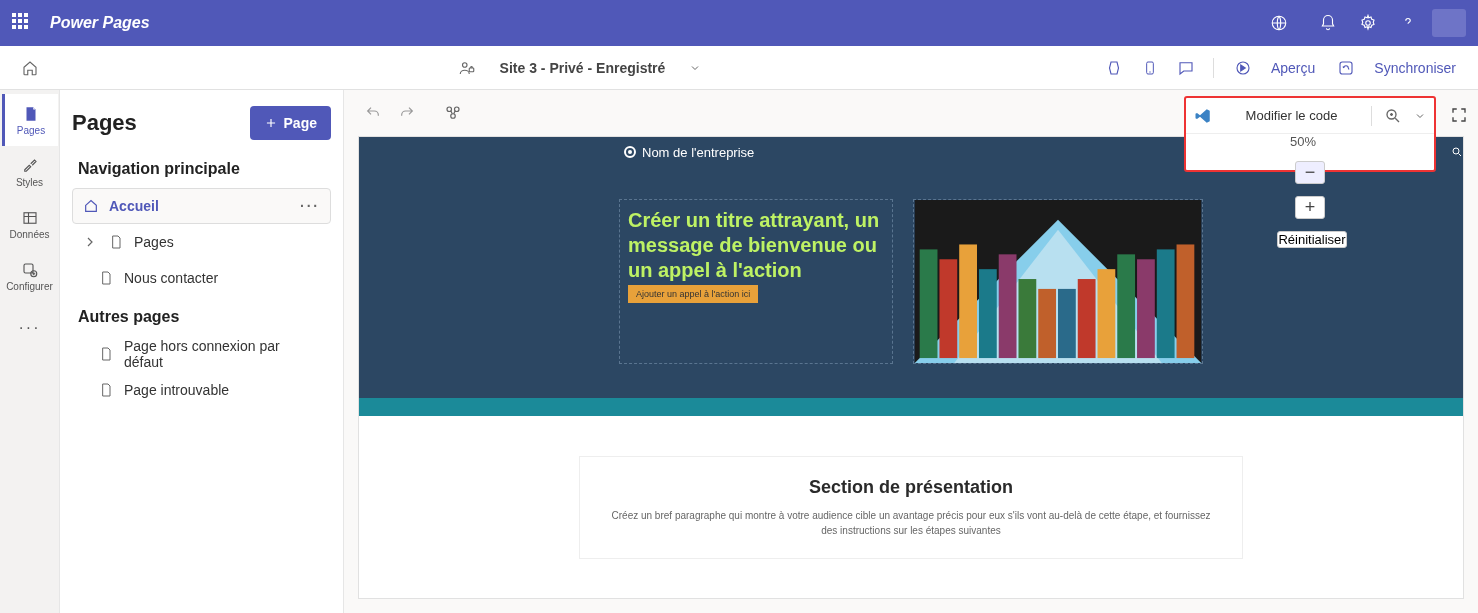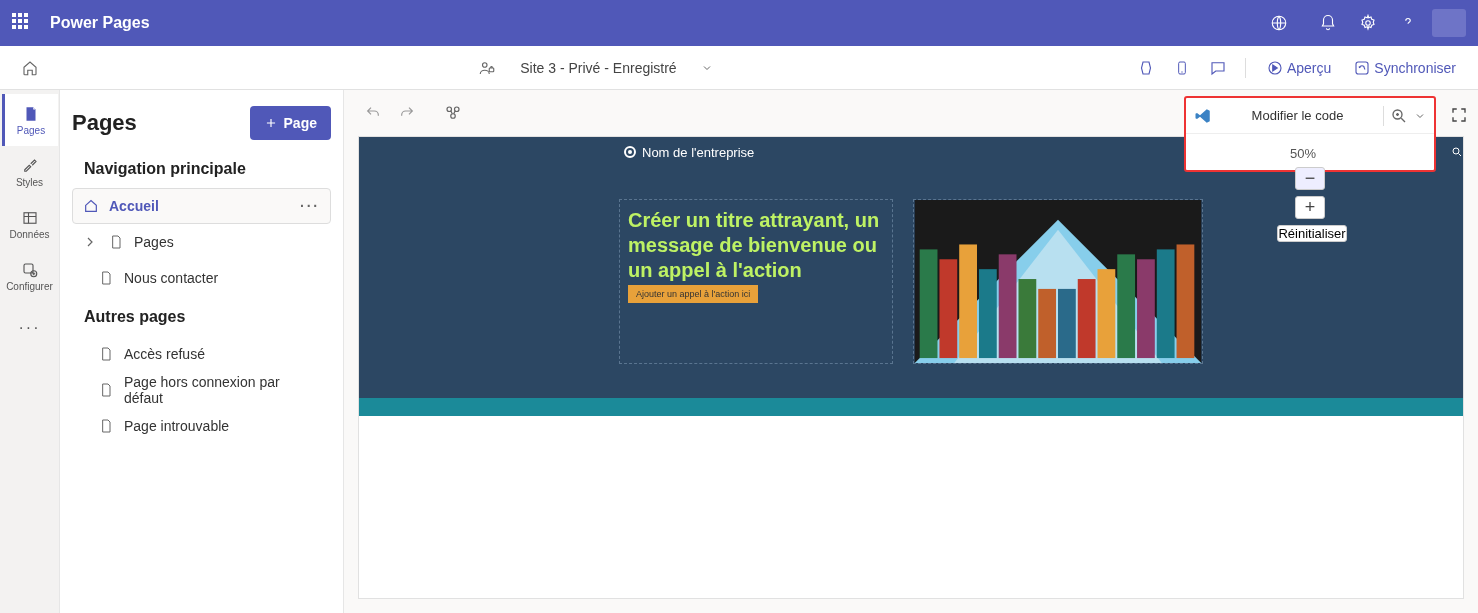--- a/index.html
+++ b/index.html
@@ -1,71 +1,71 @@
 <!DOCTYPE html>
 <html><head>
 <meta charset="utf-8">
 <style>
 * { margin:0; padding:0; box-sizing:border-box; font-family:"Segoe UI",Arial,sans-serif; }
 body { width:1478px; height:613px; background:#faf9f8; overflow:hidden; }
 
 
-.top-header { height:46px; background:#5058b8; display:flex; align-items:center; color:#fff; padding:0 12px; }
+.top-header { height:46px; background:#5058b8; display:flex; align-items:center; color:#fff; padding:0 12px;font-style:italic; }
 .waffle { width:20px; height:20px; display:grid; grid-template-columns:repeat(3,4px); grid-template-rows:repeat(3,4px); gap:2px; margin-right:18px; cursor:pointer;}
 .waffle span { background:#fff; }
 .brand { font-size:16px; font-weight:600; }
 .top-spacer { flex:1; }
 .env-block { display:flex; align-items:center; gap:10px; margin-right:20px; }
 .env-label { font-size:12px; }
 .env-bar { width:150px; height:10px; background:#6e74c7; border-radius:2px; margin-top:2px; }
 .hdr-icon { width:40px; height:46px; display:flex; align-items:center; justify-content:center; cursor:pointer; }
 .user-box { width:34px; height:28px; background:#6e74c7; border-radius:3px; margin-left:4px; }
 
 
 .sub-header { height:44px; background:#fff; border-bottom:1px solid #e1e1e1; display:flex; align-items:center; }
 .sub-left { width:60px; display:flex; justify-content:center; }
 .home-btn { width:30px; height:30px; border-radius:4px; display:flex; align-items:center; justify-content:center; cursor:pointer; }
-.site-center { flex:1; display:flex; justify-content:center; align-items:center; gap:24px; }
+.site-center { flex:1; display:flex; justify-content:center; align-items:center; gap:24px;font-weight:bold; }
 .site-title { font-size:14px; color:#444; }
 .sub-right { display:flex; align-items:center; gap:6px; padding-right:14px; }
 .sub-icon { width:30px; height:30px; display:flex; align-items:center; justify-content:center; cursor:pointer; color:#5058b8; border-radius:4px;}
-.sub-text-btn { display:flex; align-items:center; gap:3px; padding:4px 8px; cursor:pointer; color:#5058b8; font-size:14px; border-radius:4px;}
+.sub-text-btn { display:flex; align-items:center; gap:19px; padding:4px 8px; cursor:pointer; color:#5058b8; font-size:14px; border-radius:4px;}
 .vdiv { width:1px; height:20px; background:#ddd; margin:0 6px; }
 
 
 .main { display:flex; height:calc(100% - 90px); }
 
 
 .left-rail { width:60px; background:#f3f2f1; border-right:1px solid #e6e6e6; display:flex; flex-direction:column; align-items:center; padding-top:4px; }
 .rail-item { width:56px; height:52px; display:flex; flex-direction:column; align-items:center; justify-content:center; font-size:10px; color:#555; cursor:pointer; gap:2px; }
 .rail-item.active { background:#fff; border-left:3px solid #5058b8; color:#5058b8; }
 .rail-icon { width:18px; height:18px; }
 
 
 .pages-panel { width:284px; background:#fff; border-right:1px solid #e6e6e6; padding:16px 12px; overflow:hidden;}
 .panel-head { display:flex; align-items:center; justify-content:space-between; margin-bottom:20px; }
 .panel-title { font-size:22px; font-weight:600; color:#222; }
 .add-page-btn { background:#5058b8; color:#fff; border:none; border-radius:4px; height:34px; padding:0 14px; font-size:14px; display:flex; align-items:center; gap:6px; cursor:pointer; font-weight:600;}
-.section-title { font-size:16px; font-weight:600; color:#222; margin:12px 0 10px 12px; }
+.section-title { font-size:16px; font-weight:600; color:#222; margin:12px 0 10px 6px; }
 .nav-item { display:flex; align-items:center; height:36px; padding:0 10px; border-radius:4px; cursor:pointer; font-size:14px; color:#333; gap:10px; }
 .nav-item.selected { background:#faf9f8; border:1px solid #ddd; color:#5058b8; font-weight:600; justify-content:space-between;}
 .nav-item.selected .left-part{display:flex;align-items:center;gap:10px;}
 .nav-ico { width:16px; height:16px; flex-shrink:0; }
 .more-dots { letter-spacing:2px; color:#666; font-weight:700;}
 .indent { padding-left:26px; }
 
 
 .canvas-area { flex:1; position:relative; background:#faf9f8; display:flex; flex-direction:column; }
 .canvas-toolbar { height:46px; display:flex; align-items:center; padding:0 14px; gap:8px; }
 .tb-btn { width:30px; height:30px; display:flex; align-items:center; justify-content:center; border-radius:4px; cursor:pointer; color:#888;}
 .tb-group { display:flex; gap:4px; }
 
 
 .float-box { position:absolute; top:6px; right:42px; width:252px; border:2px solid #e33; border-radius:3px; background:#fff; z-index:20; }
-.float-row { height:36px; display:flex; align-items:center; padding:12px 8px; border-bottom:1px solid #eee; gap:6px;}
+.float-row { height:36px; display:flex; align-items:center; padding:0 8px; border-bottom:1px solid #eee; gap:12px;}
 .float-row:last-child{border-bottom:none;flex-direction:column;}
 .code-label { font-size:13px; color:#333; flex:1; text-align:center; }
 .zoom-val { font-size:13px; color:#555; width:40px; }
 .sq-btn { width:30px; height:30px; border:1px solid #ccc; border-radius:3px; display:flex; align-items:center; justify-content:center; cursor:pointer; font-size:18px; color:#444; background:#fff;}
 .sq-btn.active{background:#eef;}
 .reset-btn { flex:1; height:30px; border:1px solid #ccc; border-radius:3px; background:#fff; font-size:13px; cursor:pointer; margin-left:4px;}
 .zoom-ico { width:18px; height:18px; }
 
 .expand-btn { position:absolute; top:16px; right:10px; cursor:pointer; z-index:21; }
 
@@ -259,26 +259,20 @@
     </div>
     <div class="nav-item indent">
       <svg class="nav-ico" viewBox="0 0 24 24" fill="none" stroke="#666" stroke-width="1.5">
           <path d="M7 3h8l3 3v15H7V3z"></path>
         </svg>
       <span>Nous contacter</span>
     </div>
 
     <div class="section-title">Autres pages</div>
 
-    <div class="nav-item indent">
-      <svg class="nav-ico" viewBox="0 0 24 24" fill="none" stroke="#666" stroke-width="1.5">
-          <path d="M7 3h8l3 3v15H7V3z"></path>
-        </svg>
-      <span>Accès refusé</span>
-    </div>
     <div class="nav-item indent">
       <svg class="nav-ico" viewBox="0 0 24 24" fill="none" stroke="#666" stroke-width="1.5">
           <path d="M7 3h8l3 3v15H7V3z"></path>
         </svg>
       <span>Page hors connexion par défaut</span>
     </div>
     <div class="nav-item indent">
       <svg class="nav-ico" viewBox="0 0 24 24" fill="none" stroke="#666" stroke-width="1.5">
           <path d="M7 3h8l3 3v15H7V3z"></path>
         </svg>
@@ -380,15 +374,21 @@
                   <rect x="205" y="55" width="18" height="105" fill="#2a7a4a"></rect>
                   <rect x="225" y="60" width="18" height="100" fill="#8a3a6a"></rect>
                   <rect x="245" y="50" width="18" height="110" fill="#1b7a8a"></rect>
                   <rect x="265" y="45" width="18" height="115" fill="#c0602b"></rect>
               </g>
             </svg>
           </div>
         </div>
       </div>
       <div class="teal-bar"></div>
+      <div class="intro">
+        <div class="intro-box">
+          <h2>Section de présentation</h2>
+          <p>Créez un bref paragraphe qui montre à votre audience cible un avantage précis pour eux s'ils vont au-delà de cette étape, et fournissez des instructions sur les étapes suivantes</p>
+        </div>
+      </div>
     </div>
   </div>
 </div>
 
 </body></html>

